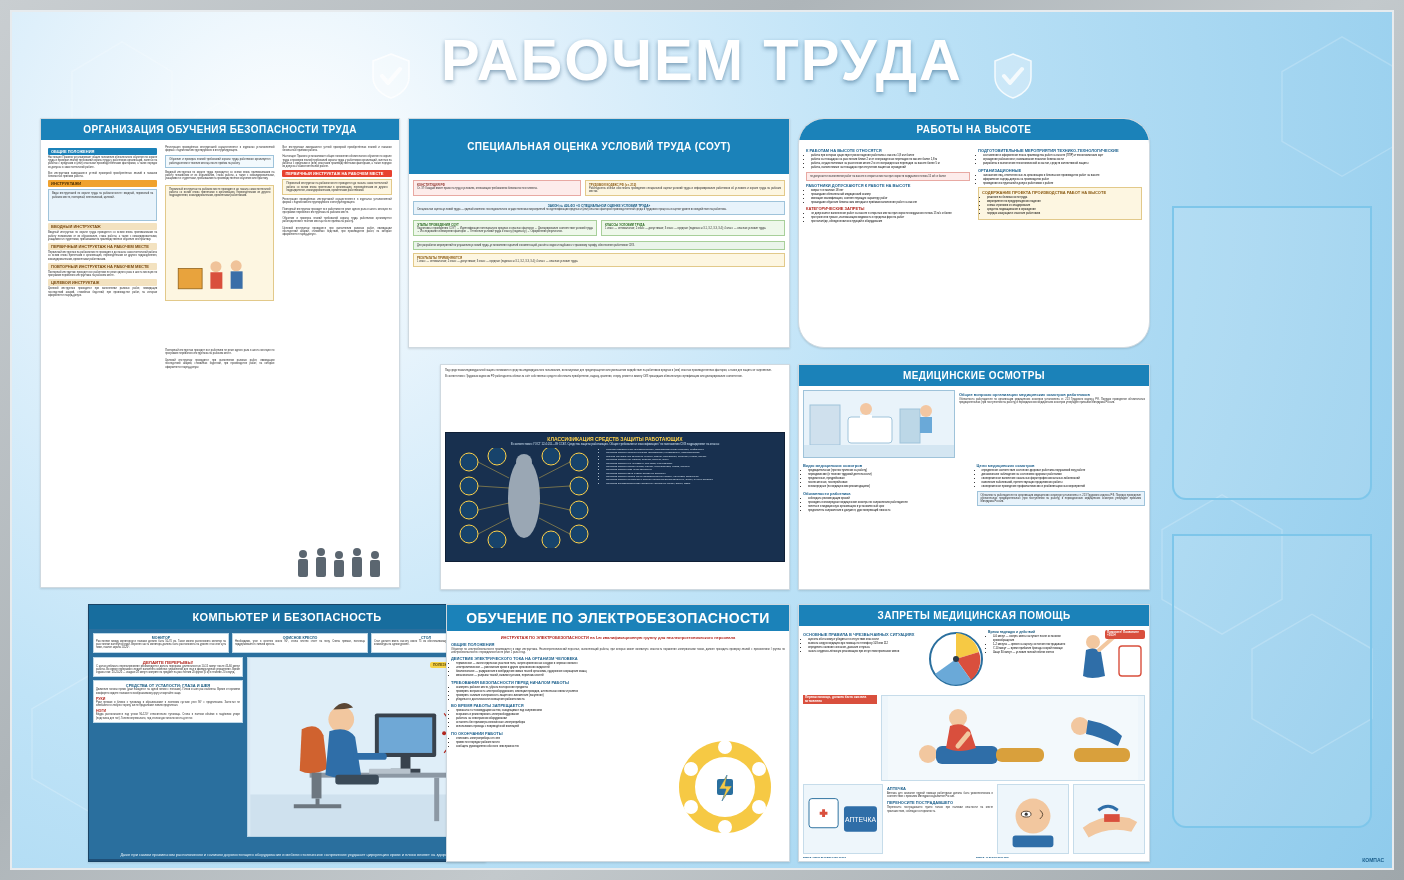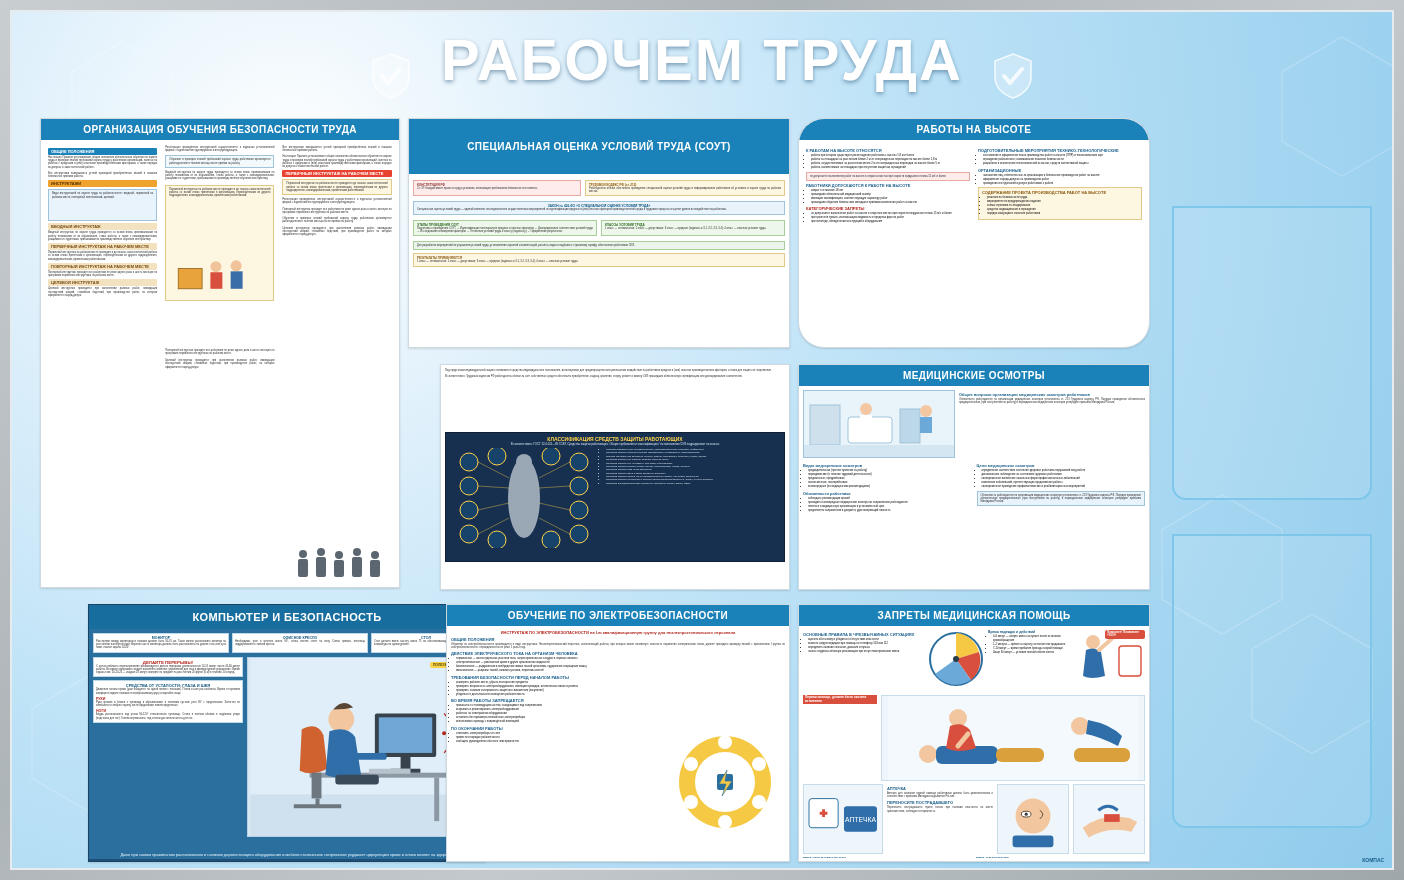--- a/index.html
+++ b/index.html
@@ -433,21 +433,21 @@
             <div style="position:absolute;right:4px;top:4px;background:#f6d34a;color:#5b4400;font-size:3.4px;font-weight:bold;padding:1px 3px;border-radius:2px;">ПОЛЕЗНЫЕ ПРОДУКТЫ</div>
           </div>
         </div>
         <div style="position:absolute;left:4px;right:4px;bottom:2px;">
           <div class="footer-note">Даже при самом правильном расположении и наличии дорогостоящего оборудования и мебели статическое напряжение ухудшает циркуляцию крови и плохо влияет на здоровье</div>
         </div>
       </div>
     </div>
 
     <div class="panel" style="left:434px;top:592px;width:344px;height:258px;">
-      <div class="ph" style="font-size:10px;padding:5px 0;">ОБУЧЕНИЕ ПО ЭЛЕКТРОБЕЗОПАСНОСТИ</div>
+      <div class="ph" style="font-size:14px;padding:5px 0;">ОБУЧЕНИЕ ПО ЭЛЕКТРОБЕЗОПАСНОСТИ</div>
       <div class="pbody" style="height:calc(100% - 24px);padding:4px;box-sizing:border-box;">
         <div style="font-size:4px;font-weight:bold;color:#b3261e;text-align:center;line-height:1.25;">ИНСТРУКТАЖ ПО ЭЛЕКТРОБЕЗОПАСНОСТИ на I-ю квалификационную группу для неэлектротехнического персонала</div>
         <div class="sub">ОБЩИЕ ПОЛОЖЕНИЯ</div>
         <div class="tiny">Обучение по электробезопасности производится в виде инструктажа. Неэлектротехнический персонал, выполняющий работы, при которых может возникнуть опасность поражения электрическим током, должен проходить проверку знаний с присвоением I группы по электробезопасности с периодичностью не реже 1 раза в год.</div>
         <div class="sub">ДЕЙСТВИЕ ЭЛЕКТРИЧЕСКОГО ТОКА НА ОРГАНИЗМ ЧЕЛОВЕКА</div>
         <ul class="l">
           <li>термическое — ожоги отдельных участков тела, нагрев кровеносных сосудов и нервных волокон</li>
           <li>электролитическое — разложение крови и других органических жидкостей</li>
           <li>биологическое — раздражение и возбуждение живых тканей организма, судорожное сокращение мышц</li>
           <li>механическое — разрывы тканей, вывихи суставов, переломы костей</li>

